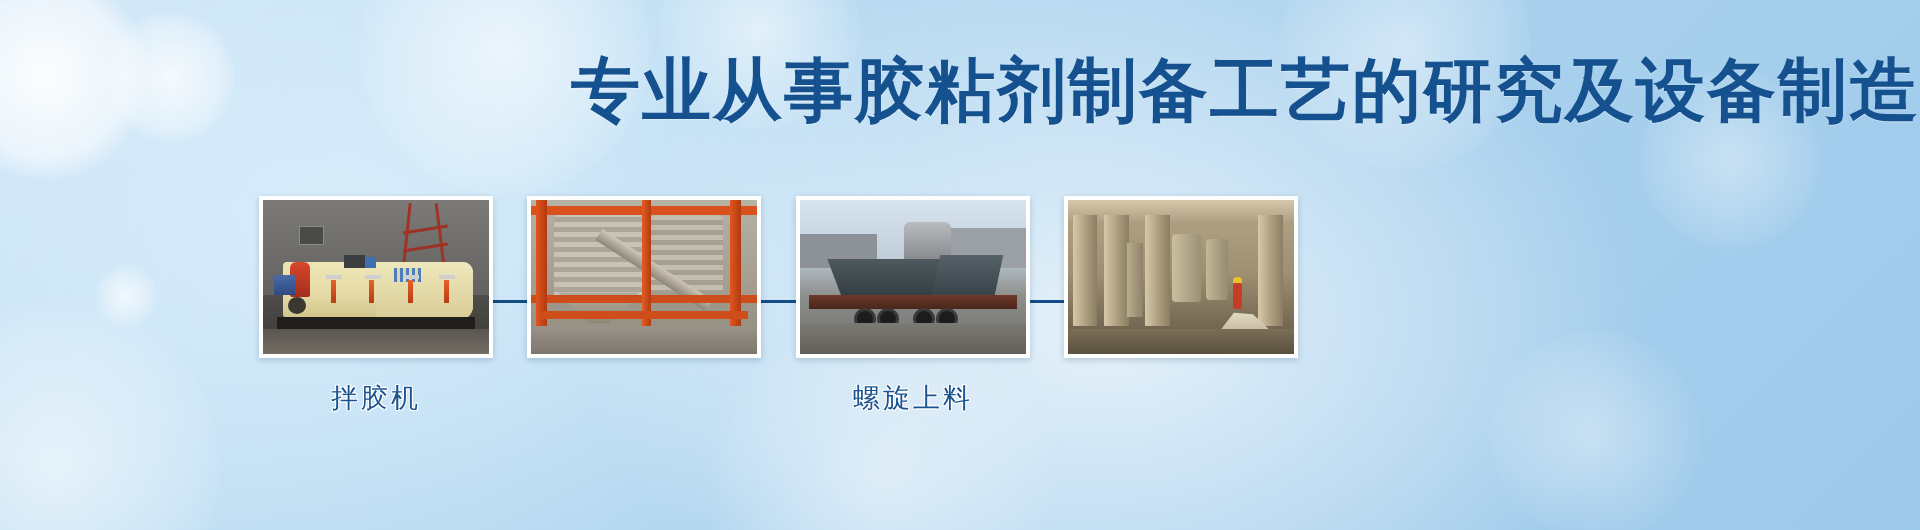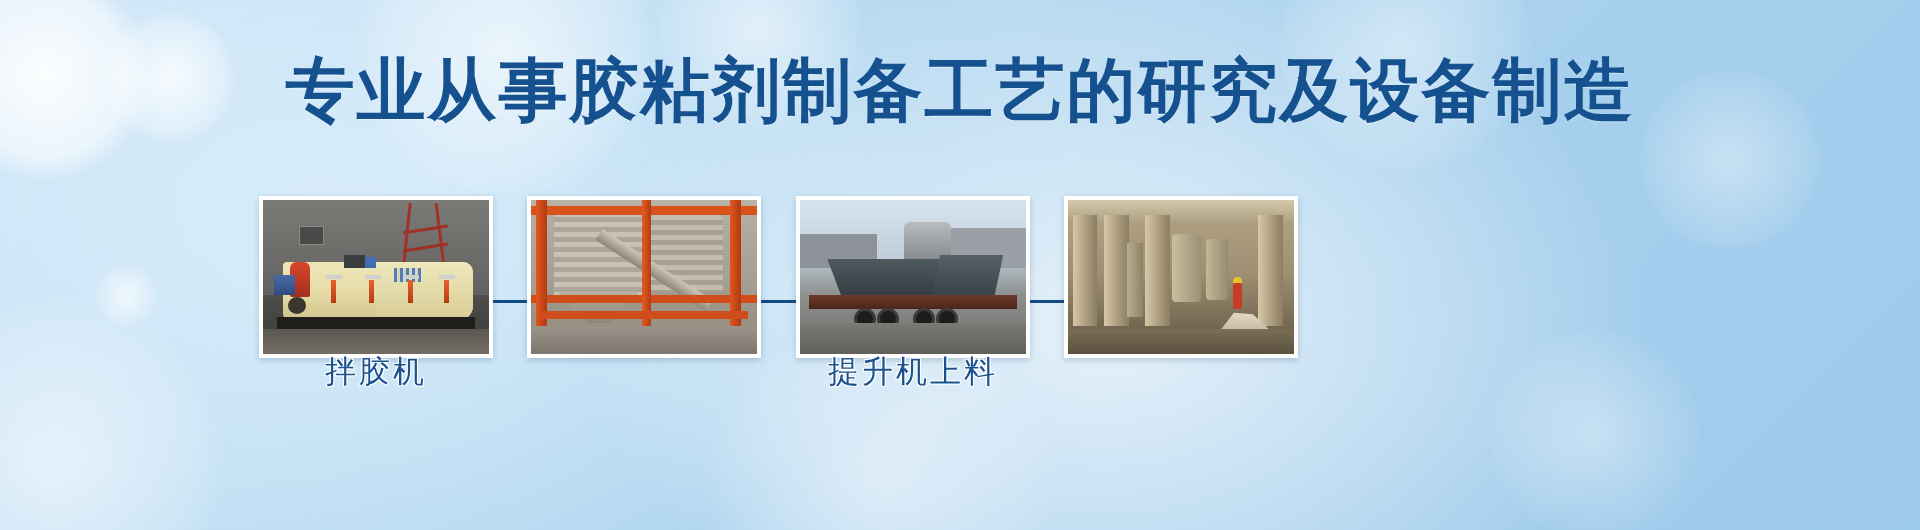--- a/index.html
+++ b/index.html
@@ -20,21 +20,21 @@
       radial-gradient(ellipse 900px 600px at 18% 42%, rgba(222,240,252,0.85) 0%, rgba(222,240,252,0.0) 65%),
       linear-gradient(135deg, #cfe6f7 0%, #bbdcf2 32%, #a9d1ee 62%, #9dc9ea 100%);
   }
 
   
   .bokeh { position:absolute; border-radius:50%; pointer-events:none; }
 
   
   #headline-wrap {
     position:absolute; left:0; top:52px; width:1920px;
-    text-align:center;
+    text-align:right;
   }
   #headline {
     font-family:"DejaVu Sans", sans-serif;
     font-size:69px;
     font-weight:bold;
     color:#15518f;
     letter-spacing:2px;
     line-height:1.12;
     white-space:nowrap;
     text-shadow:0 1px 0 rgba(255,255,255,0.35);
@@ -72,25 +72,25 @@
     padding:4px;
     box-shadow:0 2px 6px rgba(20,60,100,0.22);
   }
   .photo {
     position:relative;
     width:100%; height:100%;
     overflow:hidden;
   }
   .caption {
     position:absolute;
-    left:-25px; top:155px;
+    left:-25px; top:184px;
     width:284px;
     text-align:center;
     font-family:Liberation Sans, sans-serif;
-    font-size:31px;
+    font-size:27px;
     color:#1b5390;
     letter-spacing:3px;
     text-shadow:
       -1px -1px 0 #ffffff, 1px -1px 0 #ffffff,
       -1px  1px 0 #ffffff, 1px  1px 0 #ffffff;
     white-space:nowrap;
   }
   .connector {
     position:absolute;
     height:3px;
@@ -244,21 +244,21 @@
           <div class="hopper"></div>
             <div class="chute"></div>
           <div class="trail"></div>
           <div class="wheel" style="left:24%"></div>
           <div class="wheel" style="left:34%"></div>
           <div class="wheel" style="left:50%"></div>
           <div class="wheel" style="left:60%"></div>
           <div class="floor"></div>
         </div>
       </div>
-      <div class="caption">提升机上料</div>
+      <div class="caption">螺旋上料</div>
     </div>
 
     <div class="card" style="left:1064px;">
       <div class="photo-frame">
         <div class="photo p4">
           <div class="roof"></div>
           <div class="col" style="left:2%"></div>
           <div class="col" style="left:16%"></div>
           <div class="col" style="left:34%"></div>
           <div class="col" style="left:84%"></div>

